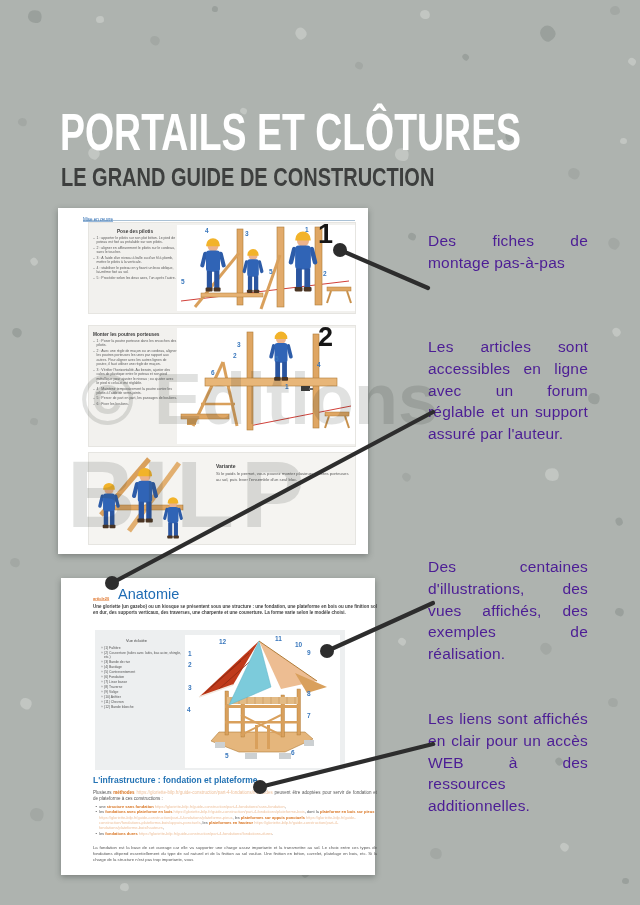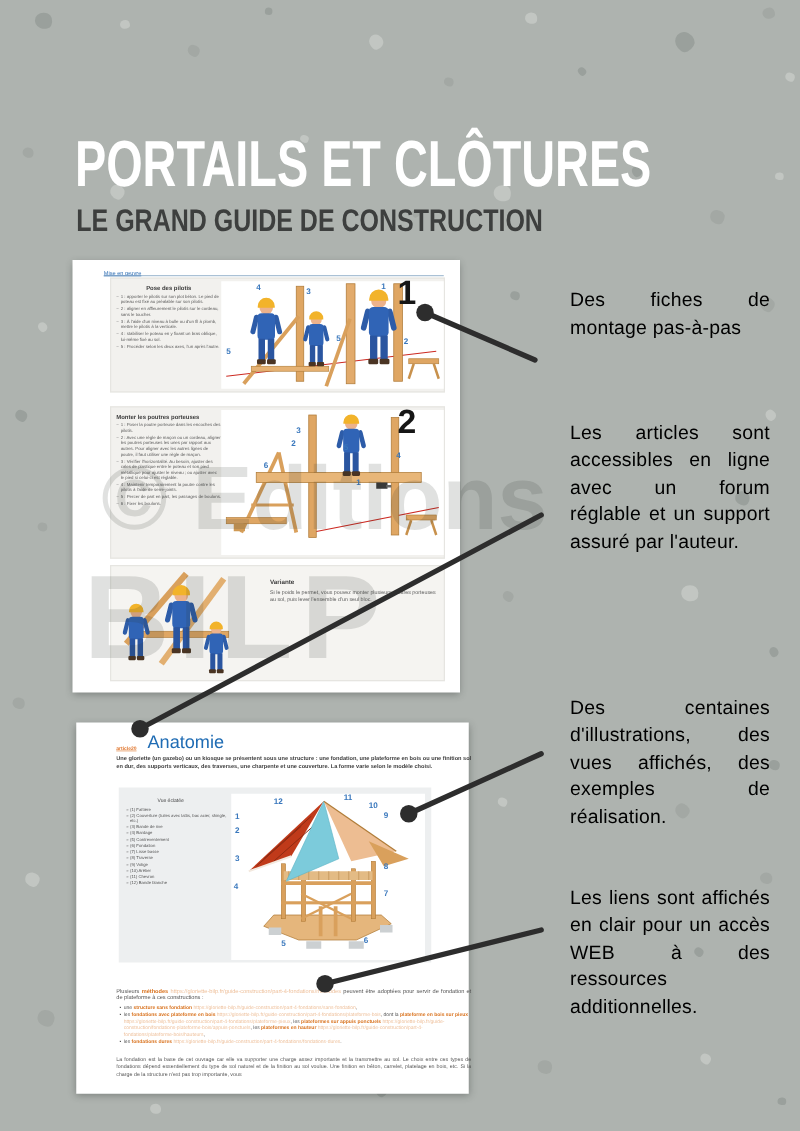--- a/index.html
+++ b/index.html
@@ -83,22 +83,22 @@
   .infra-bullets li { position:relative; padding-left:8px; margin-bottom:1px; }
   .infra-bullets li::before { content:"•"; position:absolute; left:1px; top:0; color:#444; }
   .infra-outro { left:32px; top:267px; width:284px; height:30px; }
   .infra-outro .inner { font-size:8.5px; color:#555; text-align:justify; line-height:1.35; }
 
   .seg-link { color:#d9731f; font-weight:bold; }
   .seg-url  { color:#eec09c; }
   .seg-text { color:#555; }
 
   .annotation {
-    position:absolute; left:456px; width:160px; z-index:4;
-    color:#000000; font-size:15.5px; line-height:21.8px;
+    position:absolute; left:428px; width:160px; z-index:4;
+    color:#4c1d95; font-size:15.5px; line-height:21.8px;
     text-align:justify; letter-spacing:.2px;
   }
   .ann1 { top:230px; } .ann2 { top:336px; } .ann3 { top:556px; } .ann4 { top:708px; }
 
   .wm { position:absolute; z-index:5; font-weight:bold; color:rgba(47,52,49,.15); white-space:nowrap; pointer-events:none; }
   .wm1 { left:81px; top:358px; font-size:72px; }
   .wm2 { left:67px; top:440px; font-size:95px; letter-spacing:7px; }
 
   .callouts { position:absolute; left:0; top:0; z-index:6; pointer-events:none; }
 </style>
@@ -281,20 +281,23 @@
         <line x1="20" y1="58" x2="56" y2="26" stroke="#8e2a12" stroke-width="0.8"></line>
         <line x1="14" y1="62" x2="48" y2="50" stroke="#f3e9df" stroke-width="1.5"></line>
         <polygon points="74,6 44,70 86,52" fill="#7ccbdb" stroke="#5fb3c6" stroke-width="0.5"></polygon>
         <polygon points="74,6 132,46 96,54" fill="#edbd92"></polygon>
         <polygon points="110,38 142,52 122,58" fill="#d9a05c"></polygon>
         <line x1="74" y1="6" x2="132" y2="46" stroke="#b07c38" stroke-width="1"></line>
       </svg>
     <span class="fig-label" style="left: 3px; top: 16px;">1</span><span class="fig-label" style="left: 3px; top: 27px;">2</span><span class="fig-label" style="left: 3px; top: 50px;">3</span><span class="fig-label" style="left: 2px; top: 72px;">4</span><span class="fig-label" style="left: 40px; top: 118px;">5</span><span class="fig-label" style="left: 106px; top: 115px;">6</span><span class="fig-label" style="left: 122px; top: 78px;">7</span><span class="fig-label" style="left: 122px; top: 56px;">8</span><span class="fig-label" style="left: 122px; top: 15px;">9</span><span class="fig-label" style="left: 110px; top: 7px;">10</span><span class="fig-label" style="left: 90px; top: 1px;">11</span><span class="fig-label" style="left: 34px; top: 4px;">12</span></div>
   </div>
 
+  <div class="w50 infra-title-wrap">
+    <h3 class="inner" style="margin:0">L'infrastructure : fondation et plateforme</h3>
+  </div>
 
   <div class="w50 infra-intro">
     <p class="inner" style="margin:0"><span class="seg-text">Plusieurs </span><span class="seg-link">méthodes</span><span class="seg-url"> https://gloriette-bilp.fr/guide-construction/part-4-fondations/methodes</span><span class="seg-text"> peuvent être adoptées pour servir de fondation et de plateforme à ces constructions :</span></p>
   </div>
 
   <div class="w50 infra-bullets">
     <ul class="inner">
         <li><span class="seg-text">une </span><span class="seg-link">structure sans fondation</span><span class="seg-url"> https://gloriette-bilp.fr/guide-construction/part-4-fondations/sans-fondation</span><span class="seg-text">,</span></li>
         <li><span class="seg-text">les </span><span class="seg-link">fondations avec plateforme en bois</span><span class="seg-url"> https://gloriette-bilp.fr/guide-construction/part-4-fondations/plateforme-bois</span><span class="seg-text">, dont la </span><span class="seg-link">plateforme en bois sur pieux</span><span class="seg-url"> https://gloriette-bilp.fr/guide-construction/part-4-fondations/plateforme-pieux</span><span class="seg-text">, les </span><span class="seg-link">plateformes sur appuis ponctuels</span><span class="seg-url"> https://gloriette-bilp.fr/guide-construction/fondations-plateforme-bois/appuis-ponctuels</span><span class="seg-text">, les </span><span class="seg-link">plateformes en hauteur</span><span class="seg-url"> https://gloriette-bilp.fr/guide-construction/part-4-fondations/plateforme-bois/hauteurs</span><span class="seg-text">,</span></li>
         <li><span class="seg-text">les </span><span class="seg-link">fondations dures</span><span class="seg-url"> https://gloriette-bilp.fr/guide-construction/part-4-fondations/fondations-dures</span><span class="seg-text">.</span></li>

